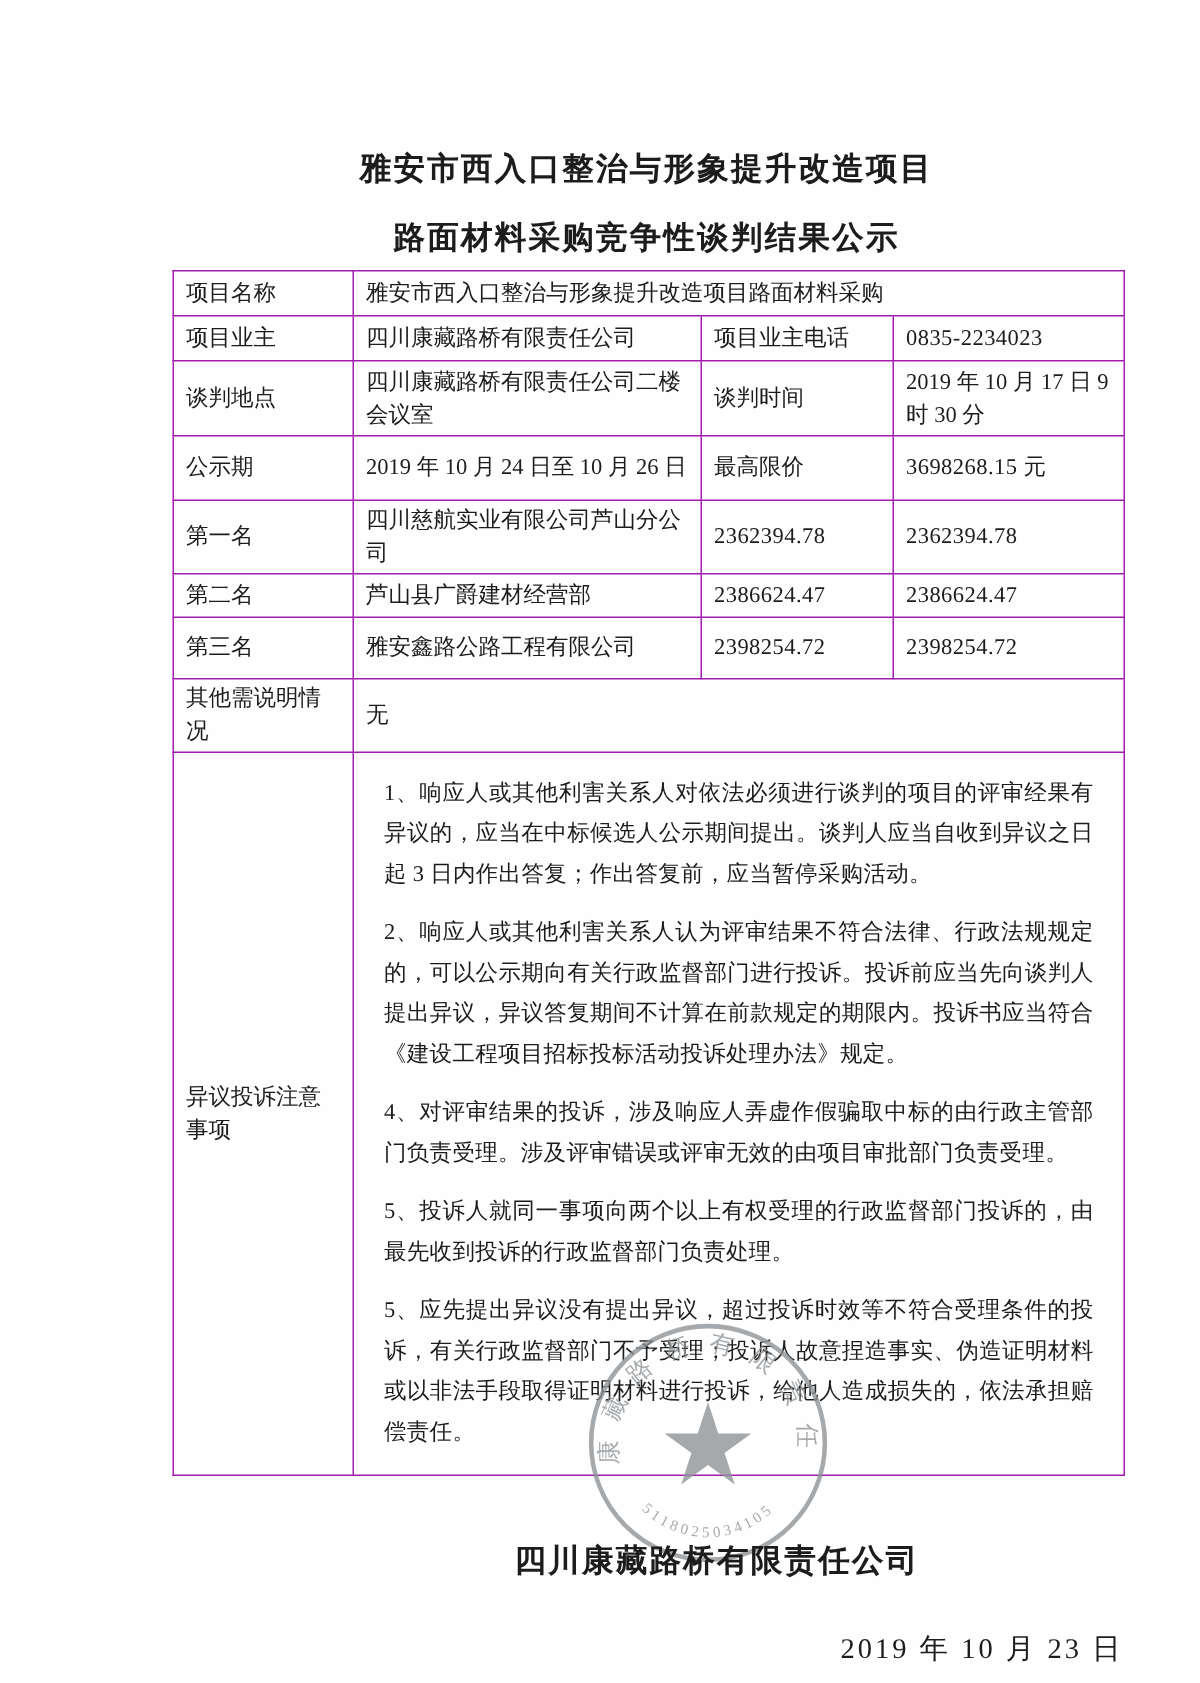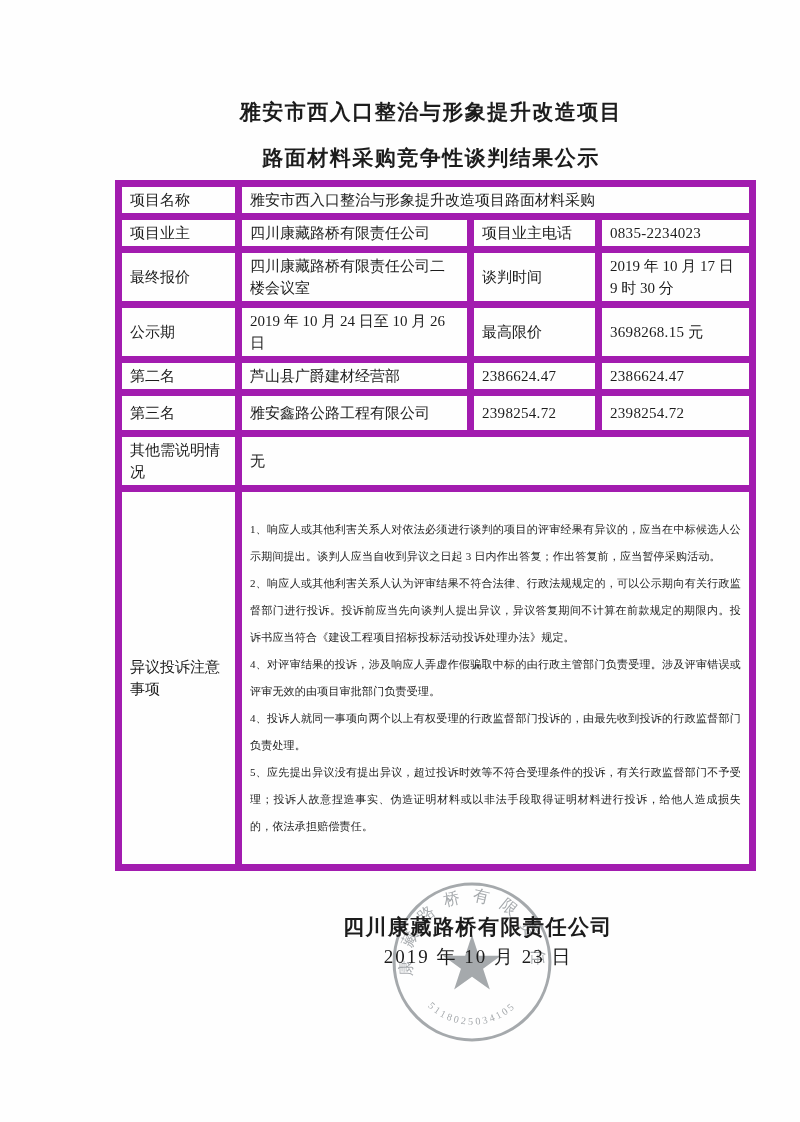--- a/index.html
+++ b/index.html
@@ -20,51 +20,51 @@
   }
   .title-line.second{margin-top:21px;}
 
   table.result{
     border-collapse:collapse;
     table-layout:fixed;
     width:634px;
     margin:9px 0 0 84px;
   }
   table.result td{
-    border:7px solid #a21caf;
+    border:1px solid #a21caf;
     font-size:15px;
     padding:2px 8px;
     vertical-align:middle;
     overflow:hidden;
     line-height:22px;
   }
   td.lbl{padding-left:9px;}
   td.num{letter-spacing:.3px;}
   td.notes-cell{vertical-align:top;padding:8px 10px 4px 11px;}
   .notes-cell p{
-    margin:0;
-    font-size:11px;
+    margin:12px;
+    font-size:15px;
     line-height:27px;
     text-align:justify;
     letter-spacing:.2px;
   }
   .sig-wrap{
     position:relative;
     width:634px;
     margin-left:84px;
     z-index:1;
   }
   .sig-company{
     margin:42px 0 0 92px;
     text-align:center;
     font-size:21px;font-weight:bold;letter-spacing:1.5px;
   }
   .sig-date{
-    margin:3px 0 0 92px;
-    text-align:center;
+    margin:32px 0 0 92px;
+    text-align:right;
     font-size:19px;letter-spacing:2px;
   }
   .seal{
     position:absolute;
     left:386px;top:876px;
     width:172px;height:172px;
     z-index:0;
     opacity:.78;
   }
 </style>
@@ -90,30 +90,36 @@
         <td class="lbl">项目名称</td>
         <td colspan="3">雅安市西入口整治与形象提升改造项目路面材料采购</td>
       </tr>
       <tr style="height:30px">
         <td class="lbl">项目业主</td>
         <td>四川康藏路桥有限责任公司</td>
         <td>项目业主电话</td>
         <td class="num">0835-2234023</td>
       </tr>
       <tr style="height:50px">
-        <td class="lbl">最终报价</td>
+        <td class="lbl">谈判地点</td>
         <td>四川康藏路桥有限责任公司二楼会议室</td>
         <td>谈判时间</td>
         <td>2019 年 10 月 17 日 9 时 30 分</td>
       </tr>
       <tr style="height:43px">
         <td class="lbl">公示期</td>
         <td>2019 年 10 月 24 日至 10 月 26 日</td>
         <td>最高限价</td>
         <td class="num">3698268.15 元</td>
+      </tr>
+      <tr style="height:29px">
+        <td class="lbl">第一名</td>
+        <td>四川慈航实业有限公司芦山分公司</td>
+        <td class="num">2362394.78</td>
+        <td class="num">2362394.78</td>
       </tr>
       <tr style="height:29px">
         <td class="lbl">第二名</td>
         <td>芦山县广爵建材经营部</td>
         <td class="num">2386624.47</td>
         <td class="num">2386624.47</td>
       </tr>
       <tr style="height:41px">
         <td class="lbl">第三名</td>
         <td>雅安鑫路公路工程有限公司</td>
@@ -123,21 +129,21 @@
       <tr style="height:25px">
         <td class="lbl">其他需说明情况</td>
         <td colspan="3">无</td>
       </tr>
       <tr style="height:379px">
         <td class="lbl">异议投诉注意事项</td>
         <td colspan="3" class="notes-cell">
           <p>1、响应人或其他利害关系人对依法必须进行谈判的项目的评审经果有异议的，应当在中标候选人公示期间提出。谈判人应当自收到异议之日起 3 日内作出答复；作出答复前，应当暂停采购活动。</p>
           <p>2、响应人或其他利害关系人认为评审结果不符合法律、行政法规规定的，可以公示期向有关行政监督部门进行投诉。投诉前应当先向谈判人提出异议，异议答复期间不计算在前款规定的期限内。投诉书应当符合《建设工程项目招标投标活动投诉处理办法》规定。</p>
           <p>4、对评审结果的投诉，涉及响应人弄虚作假骗取中标的由行政主管部门负责受理。涉及评审错误或评审无效的由项目审批部门负责受理。</p>
-          <p>4、投诉人就同一事项向两个以上有权受理的行政监督部门投诉的，由最先收到投诉的行政监督部门负责处理。</p>
+          <p>5、投诉人就同一事项向两个以上有权受理的行政监督部门投诉的，由最先收到投诉的行政监督部门负责处理。</p>
           <p>5、应先提出异议没有提出异议，超过投诉时效等不符合受理条件的投诉，有关行政监督部门不予受理；投诉人故意捏造事实、伪造证明材料或以非法手段取得证明材料进行投诉，给他人造成损失的，依法承担赔偿责任。</p>
         </td>
       </tr>
     </tbody>
   </table>
 
   <div class="sig-wrap">
     <div class="sig-company">四川康藏路桥有限责任公司</div>
     <div class="sig-date">2019 年 10 月 23 日</div>
   </div>

